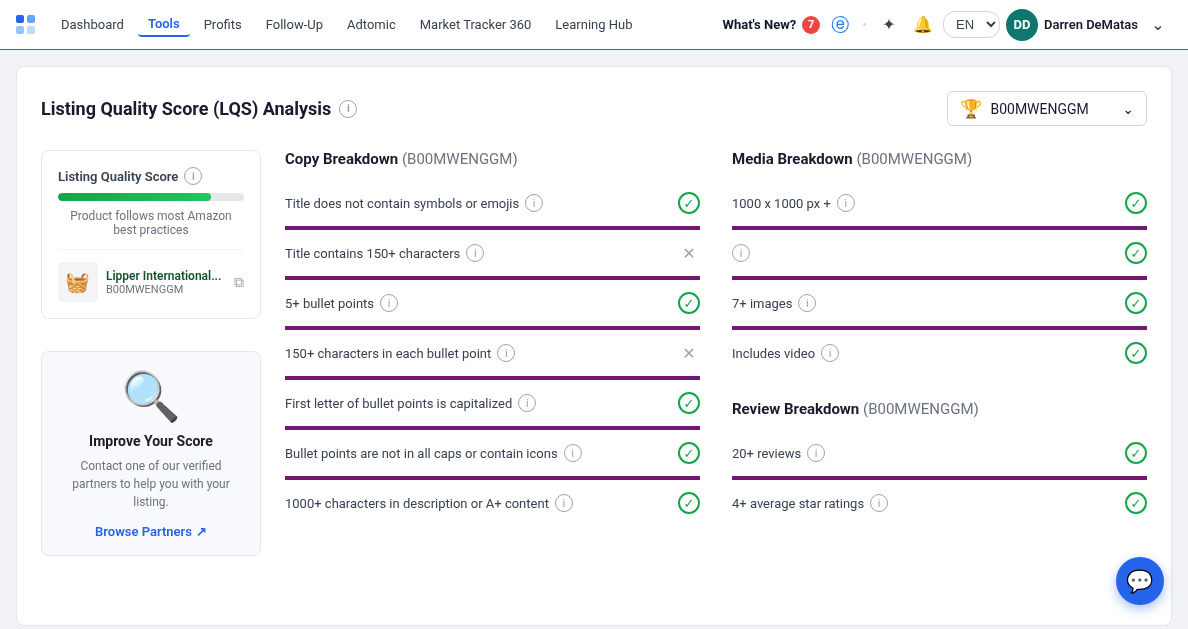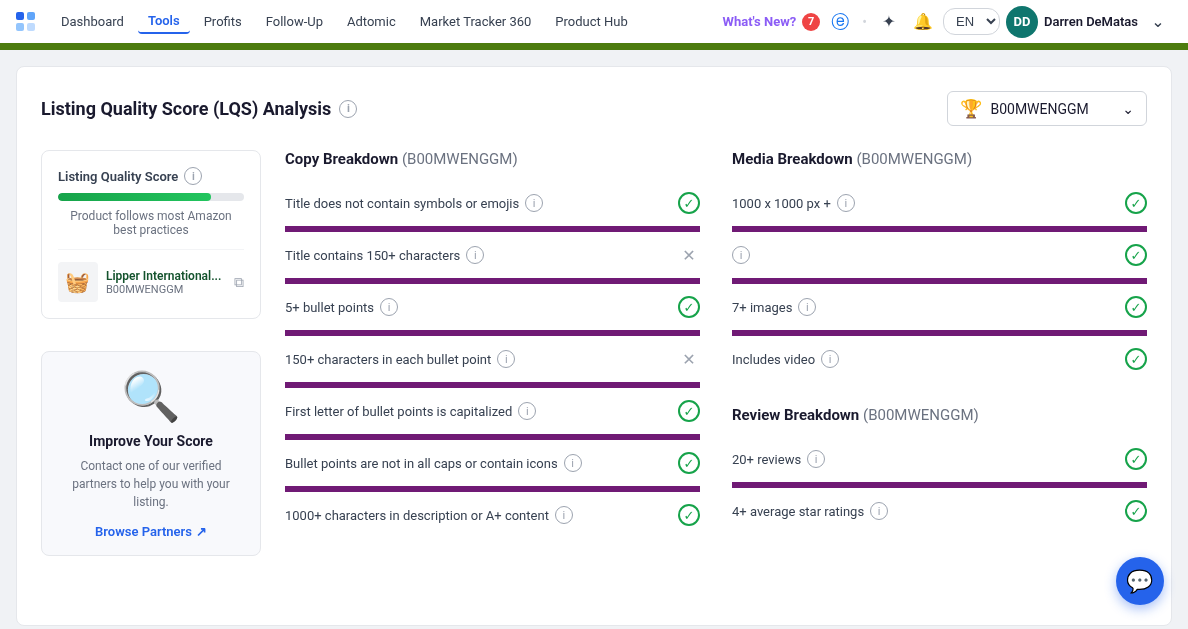--- a/index.html
+++ b/index.html
@@ -1,21 +1,21 @@
 <!DOCTYPE html>
 <html><head>
   <meta charset="utf-8">
   <style>
     * { box-sizing: border-box; margin: 0; padding: 0; }
     body { font-family: -apple-system, BlinkMacSystemFont, 'Segoe UI', Roboto, sans-serif; background: #f0f2f5; font-size: 14px; color: #1a1a2e; }
 
     
     .navbar {
       background: #fff;
-      border-bottom: 7px solid #4d7c0f;
+      border-bottom: 1px solid #4d7c0f;
       display: flex;
       align-items: center;
       height: 50px;
       padding: 0 16px;
       gap: 4px;
     }
     .navbar .logo {
       display: flex; gap: 3px; margin-right: 12px;
     }
     .logo-dot {
@@ -26,21 +26,21 @@
       padding: 4px 10px;
       font-size: 13px;
       color: #374151;
       cursor: pointer;
       border-radius: 4px;
       white-space: nowrap;
     }
     .nav-link.active { color: #2563eb; font-weight: 600; border-bottom: 2px solid #2563eb; }
     .nav-tools { display: flex; align-items: center; gap: 6px; }
     .nav-whats-new {
-      font-size: 13px; font-weight: 700; color: #8b5cf6; cursor: pointer; white-space: nowrap;
+      font-size: 13px; font-weight: 700; color: #0f172a; cursor: pointer; white-space: nowrap;
     }
     .badge {
       background: #ef4444; color: #fff; border-radius: 50%; width: 18px; height: 18px;
       font-size: 11px; display: inline-flex; align-items: center; justify-content: center;
       font-weight: 700;
     }
     .nav-icon {
       width: 28px; height: 28px; border-radius: 50%; display: flex; align-items: center; justify-content: center;
       font-size: 16px; cursor: pointer; color: #374151;
     }
@@ -223,21 +223,21 @@
     }
     .breakdown-title .asin-ref {
       font-weight: 400;
       color: #6b7280;
     }
     .breakdown-row {
       display: flex;
       align-items: center;
       justify-content: space-between;
       padding: 12px 0;
-      border-bottom: 6px solid #701a75;
+      border-bottom: 4px solid #701a75;
       gap: 8px;
     }
     .breakdown-row:last-child { border-bottom: none; }
     .breakdown-row-text {
       font-size: 13px;
       color: #374151;
       flex: 1;
       display: flex;
       align-items: center;
       gap: 6px;
@@ -293,21 +293,21 @@
       </div>
     </div>
   </div>
 
   <div class="nav-link">Dashboard</div>
   <div class="nav-link active">Tools</div>
   <div class="nav-link">Profits</div>
   <div class="nav-link">Follow-Up</div>
   <div class="nav-link">Adtomic</div>
   <div class="nav-link">Market Tracker 360</div>
-  <div class="nav-link">Product Hub</div>
+  <div class="nav-link">Learning Hub</div>
 
   <div class="nav-spacer"></div>
 
   <div class="nav-tools">
     <span class="nav-whats-new">What's New?</span>
     <span class="badge">7</span>
     <div class="fb-icon">ⓔ</div>
     <span class="dot-sep">•</span>
     <div class="nav-icon">✦</div>
     <div class="nav-icon">🔔</div>

